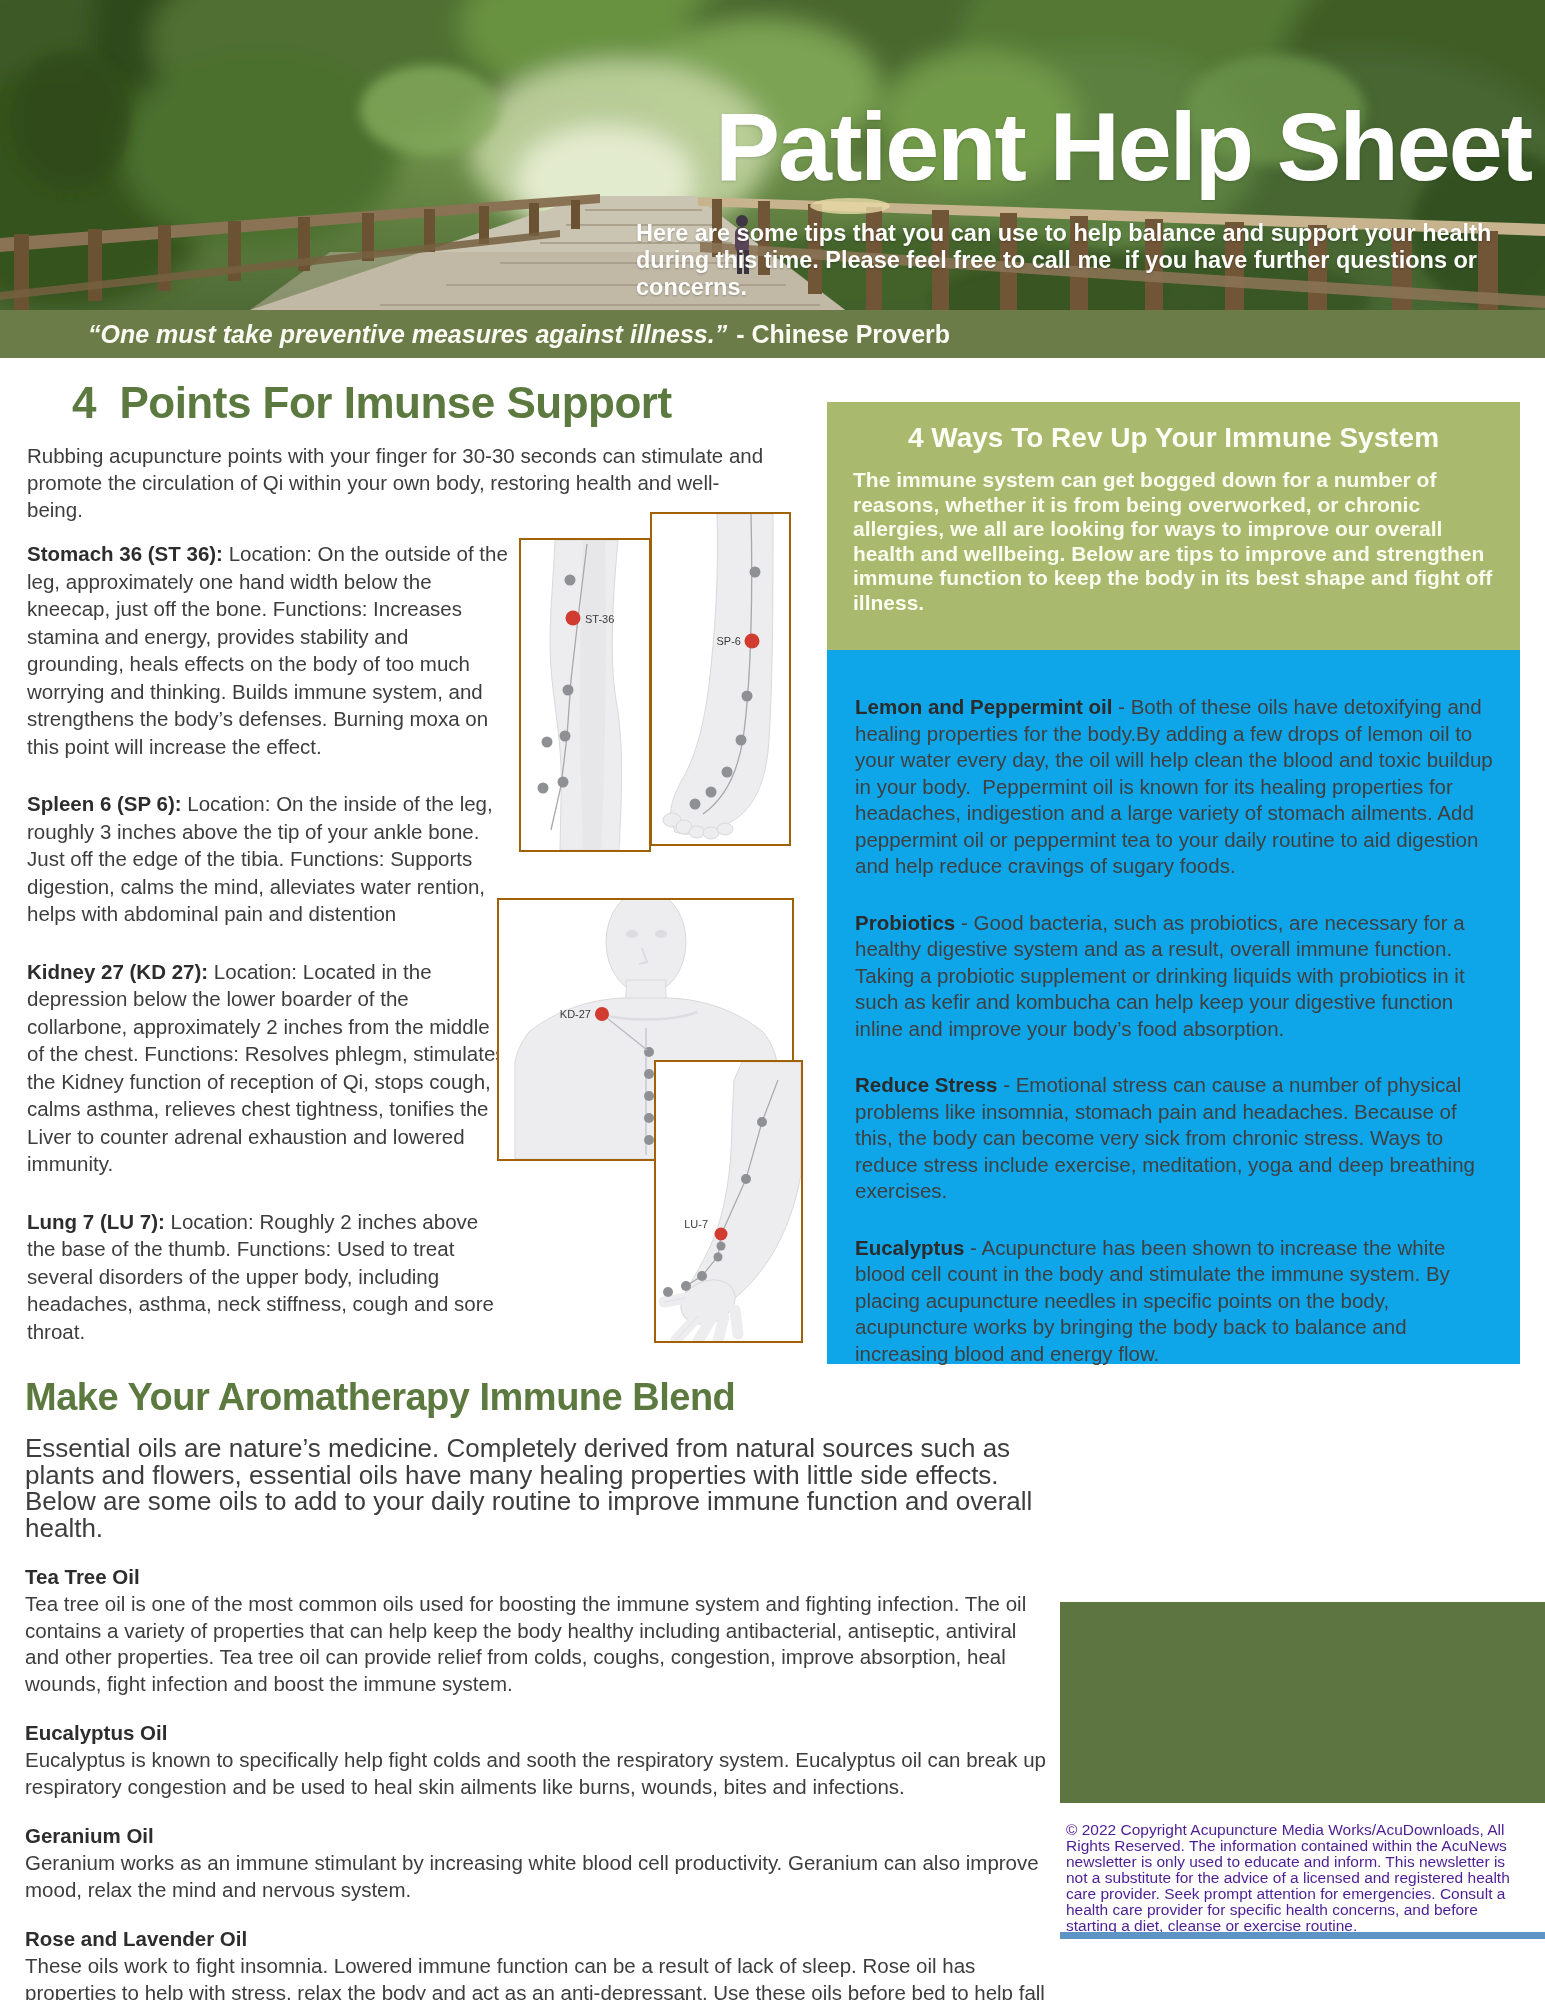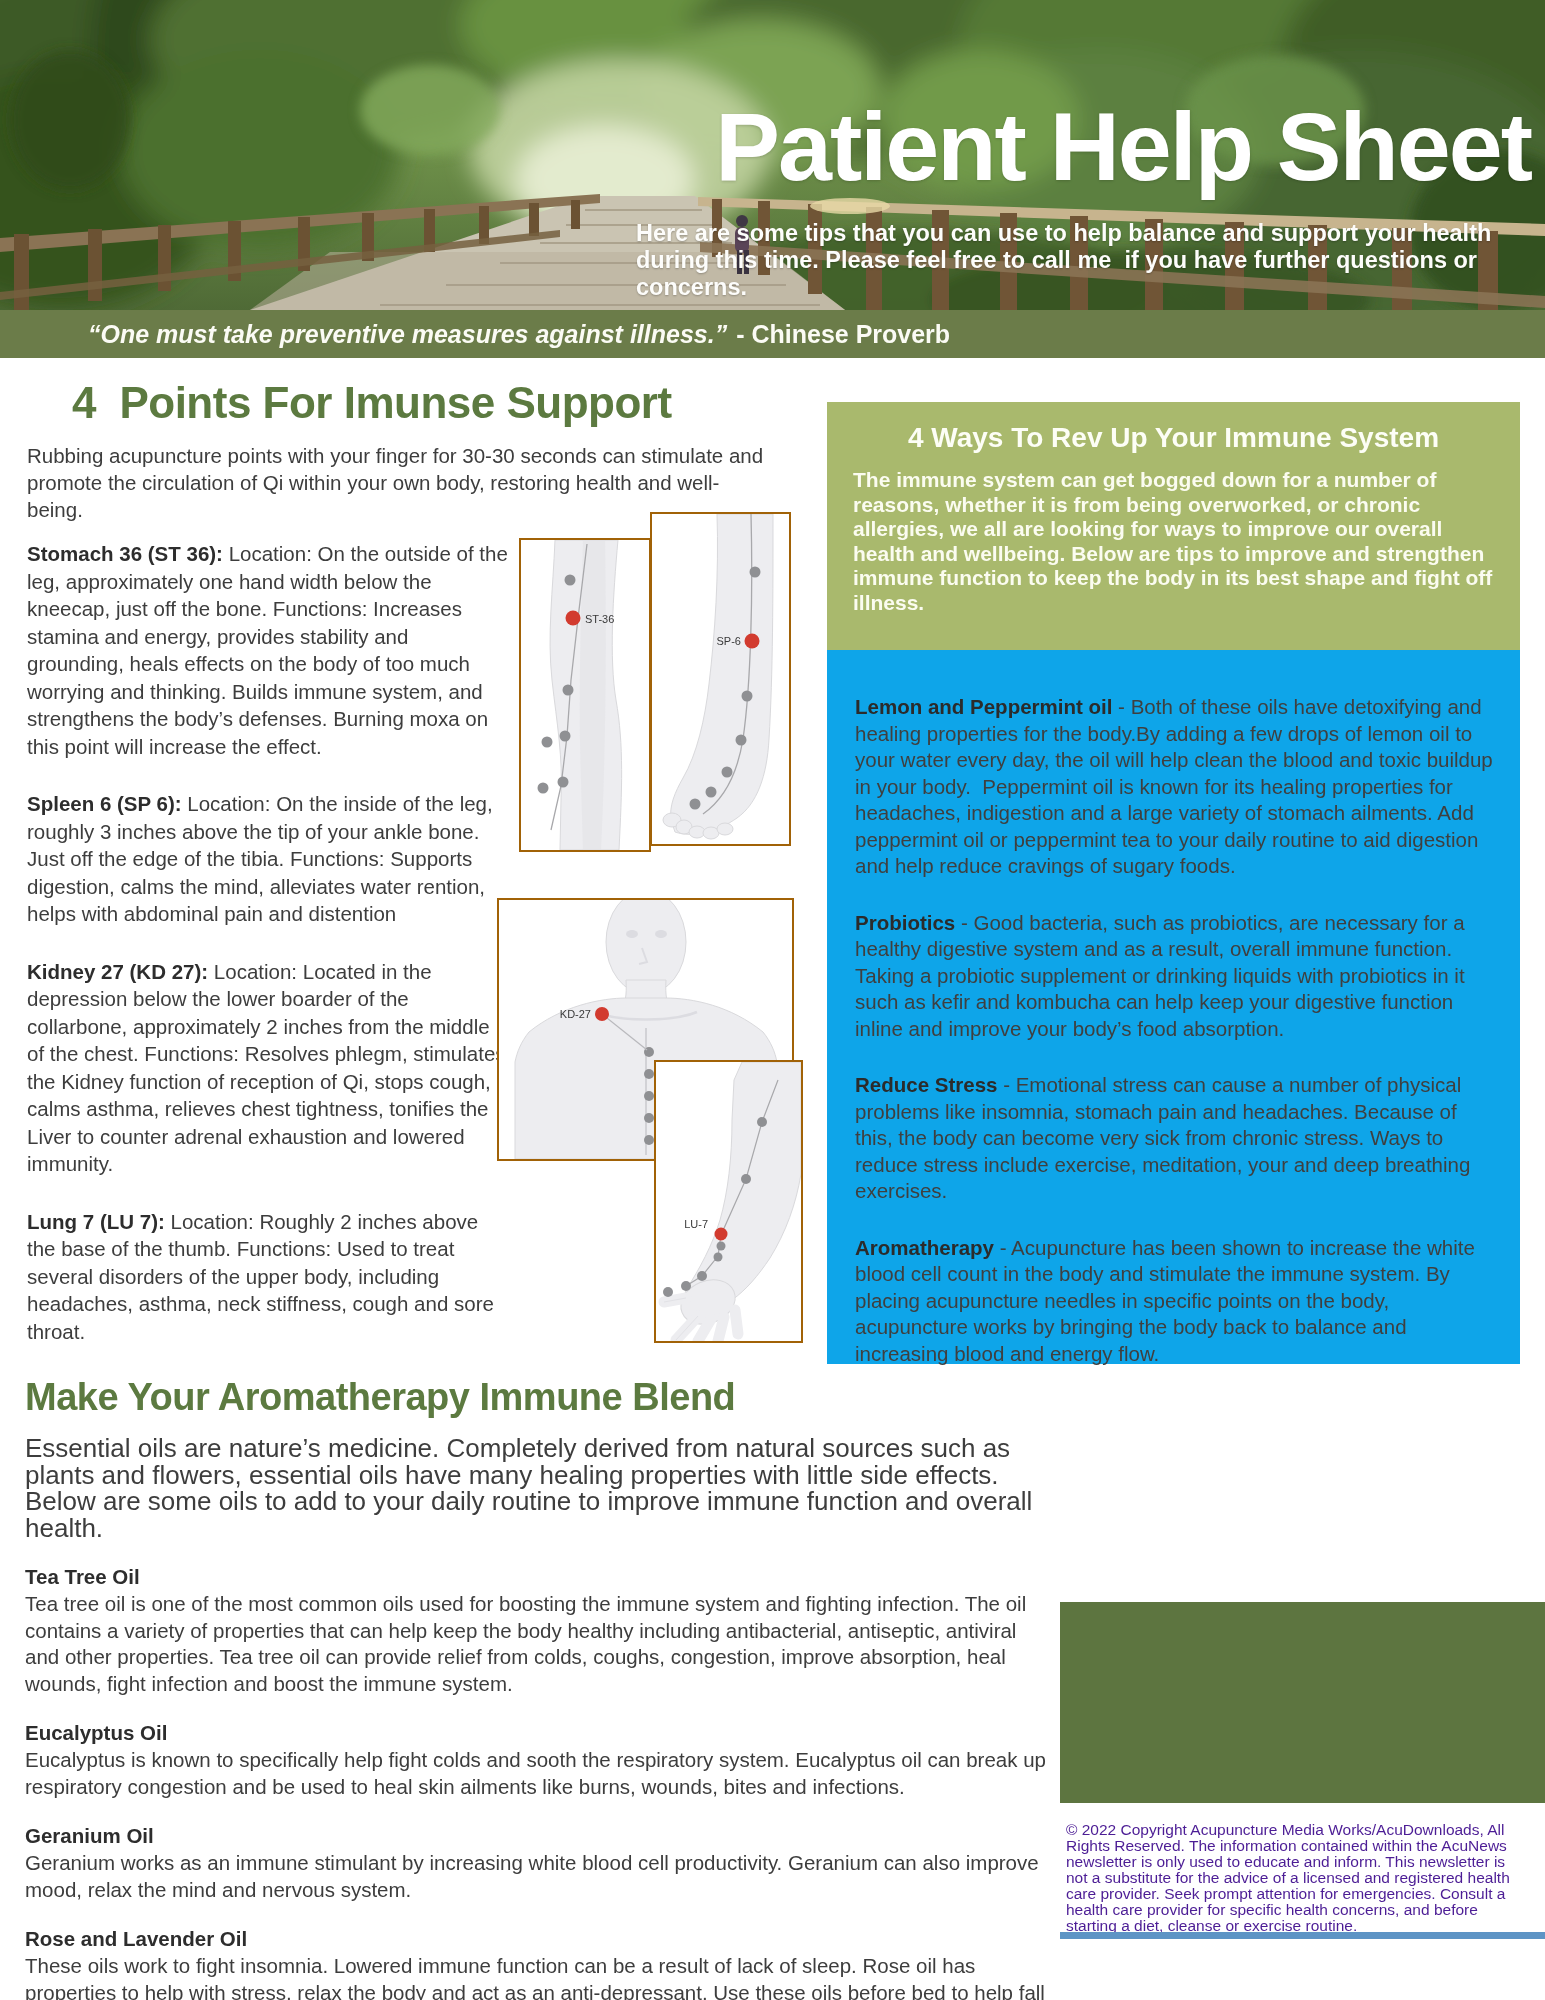--- a/index.html
+++ b/index.html
@@ -285,22 +285,22 @@
   </div>
 
   <div class="sidebar-head">
     <h2 class="sidebar-title" data-bind="sidebar.heading">4 Ways To Rev Up Your Immune System</h2>
     <p class="sidebar-intro" data-bind="sidebar.intro">The immune system can get bogged down for a number of reasons, whether it is from being overworked, or chronic allergies, we all are looking for ways to improve our overall health and wellbeing. Below are tips to improve and strengthen immune function to keep the body in its best shape and fight off illness.</p>
   </div>
 
   <div class="sidebar-body">
     <p><strong data-bind="sidebar.tips.0.label">Lemon and Peppermint oil</strong><span data-bind="sidebar.tips.0.text"> - Both of these oils have detoxifying and healing properties for the body.By adding a few drops of lemon oil to your water every day, the oil will help clean the blood and toxic buildup in your body.  Peppermint oil is known for its healing properties for headaches, indigestion and a large variety of stomach ailments. Add peppermint oil or peppermint tea to your daily routine to aid digestion and help reduce cravings of sugary foods.</span></p>
     <p><strong data-bind="sidebar.tips.1.label">Probiotics</strong><span data-bind="sidebar.tips.1.text"> - Good bacteria, such as probiotics, are necessary for a healthy digestive system and as a result, overall immune function. Taking a probiotic supplement or drinking liquids with probiotics in it such as kefir and kombucha can help keep your digestive function inline and improve your body’s food absorption.</span></p>
-    <p><strong data-bind="sidebar.tips.2.label">Reduce Stress</strong><span data-bind="sidebar.tips.2.text"> - Emotional stress can cause a number of physical problems like insomnia, stomach pain and headaches. Because of this, the body can become very sick from chronic stress. Ways to reduce stress include exercise, meditation, your and deep breathing exercises.</span></p>
-    <p><strong data-bind="sidebar.tips.3.label">Aromatherapy</strong><span data-bind="sidebar.tips.3.text"> - Acupuncture has been shown to increase the white blood cell count in the body and stimulate the immune system. By placing acupuncture needles in specific points on the body, acupuncture works by bringing the body back to balance and increasing blood and energy flow.</span></p>
+    <p><strong data-bind="sidebar.tips.2.label">Reduce Stress</strong><span data-bind="sidebar.tips.2.text"> - Emotional stress can cause a number of physical problems like insomnia, stomach pain and headaches. Because of this, the body can become very sick from chronic stress. Ways to reduce stress include exercise, meditation, yoga and deep breathing exercises.</span></p>
+    <p><strong data-bind="sidebar.tips.3.label">Eucalyptus</strong><span data-bind="sidebar.tips.3.text"> - Acupuncture has been shown to increase the white blood cell count in the body and stimulate the immune system. By placing acupuncture needles in specific points on the body, acupuncture works by bringing the body back to balance and increasing blood and energy flow.</span></p>
   </div>
 
   <div class="aroma">
     <h2 data-bind="aromatherapy.heading">Make Your Aromatherapy Immune Blend</h2>
     <p class="intro" data-bind="aromatherapy.intro">Essential oils are nature’s medicine. Completely derived from natural sources such as plants and flowers, essential oils have many healing properties with little side effects. Below are some oils to add to your daily routine to improve immune function and overall health.</p>
 
     <h3 data-bind="aromatherapy.oils.0.name">Tea Tree Oil</h3>
     <p class="oil" data-bind="aromatherapy.oils.0.text">Tea tree oil is one of the most common oils used for boosting the immune system and fighting infection. The oil contains a variety of properties that can help keep the body healthy including antibacterial, antiseptic, antiviral and other properties. Tea tree oil can provide relief from colds, coughs, congestion, improve absorption, heal wounds, fight infection and boost the immune system.</p>
 
     <h3 data-bind="aromatherapy.oils.1.name">Eucalyptus Oil</h3>

